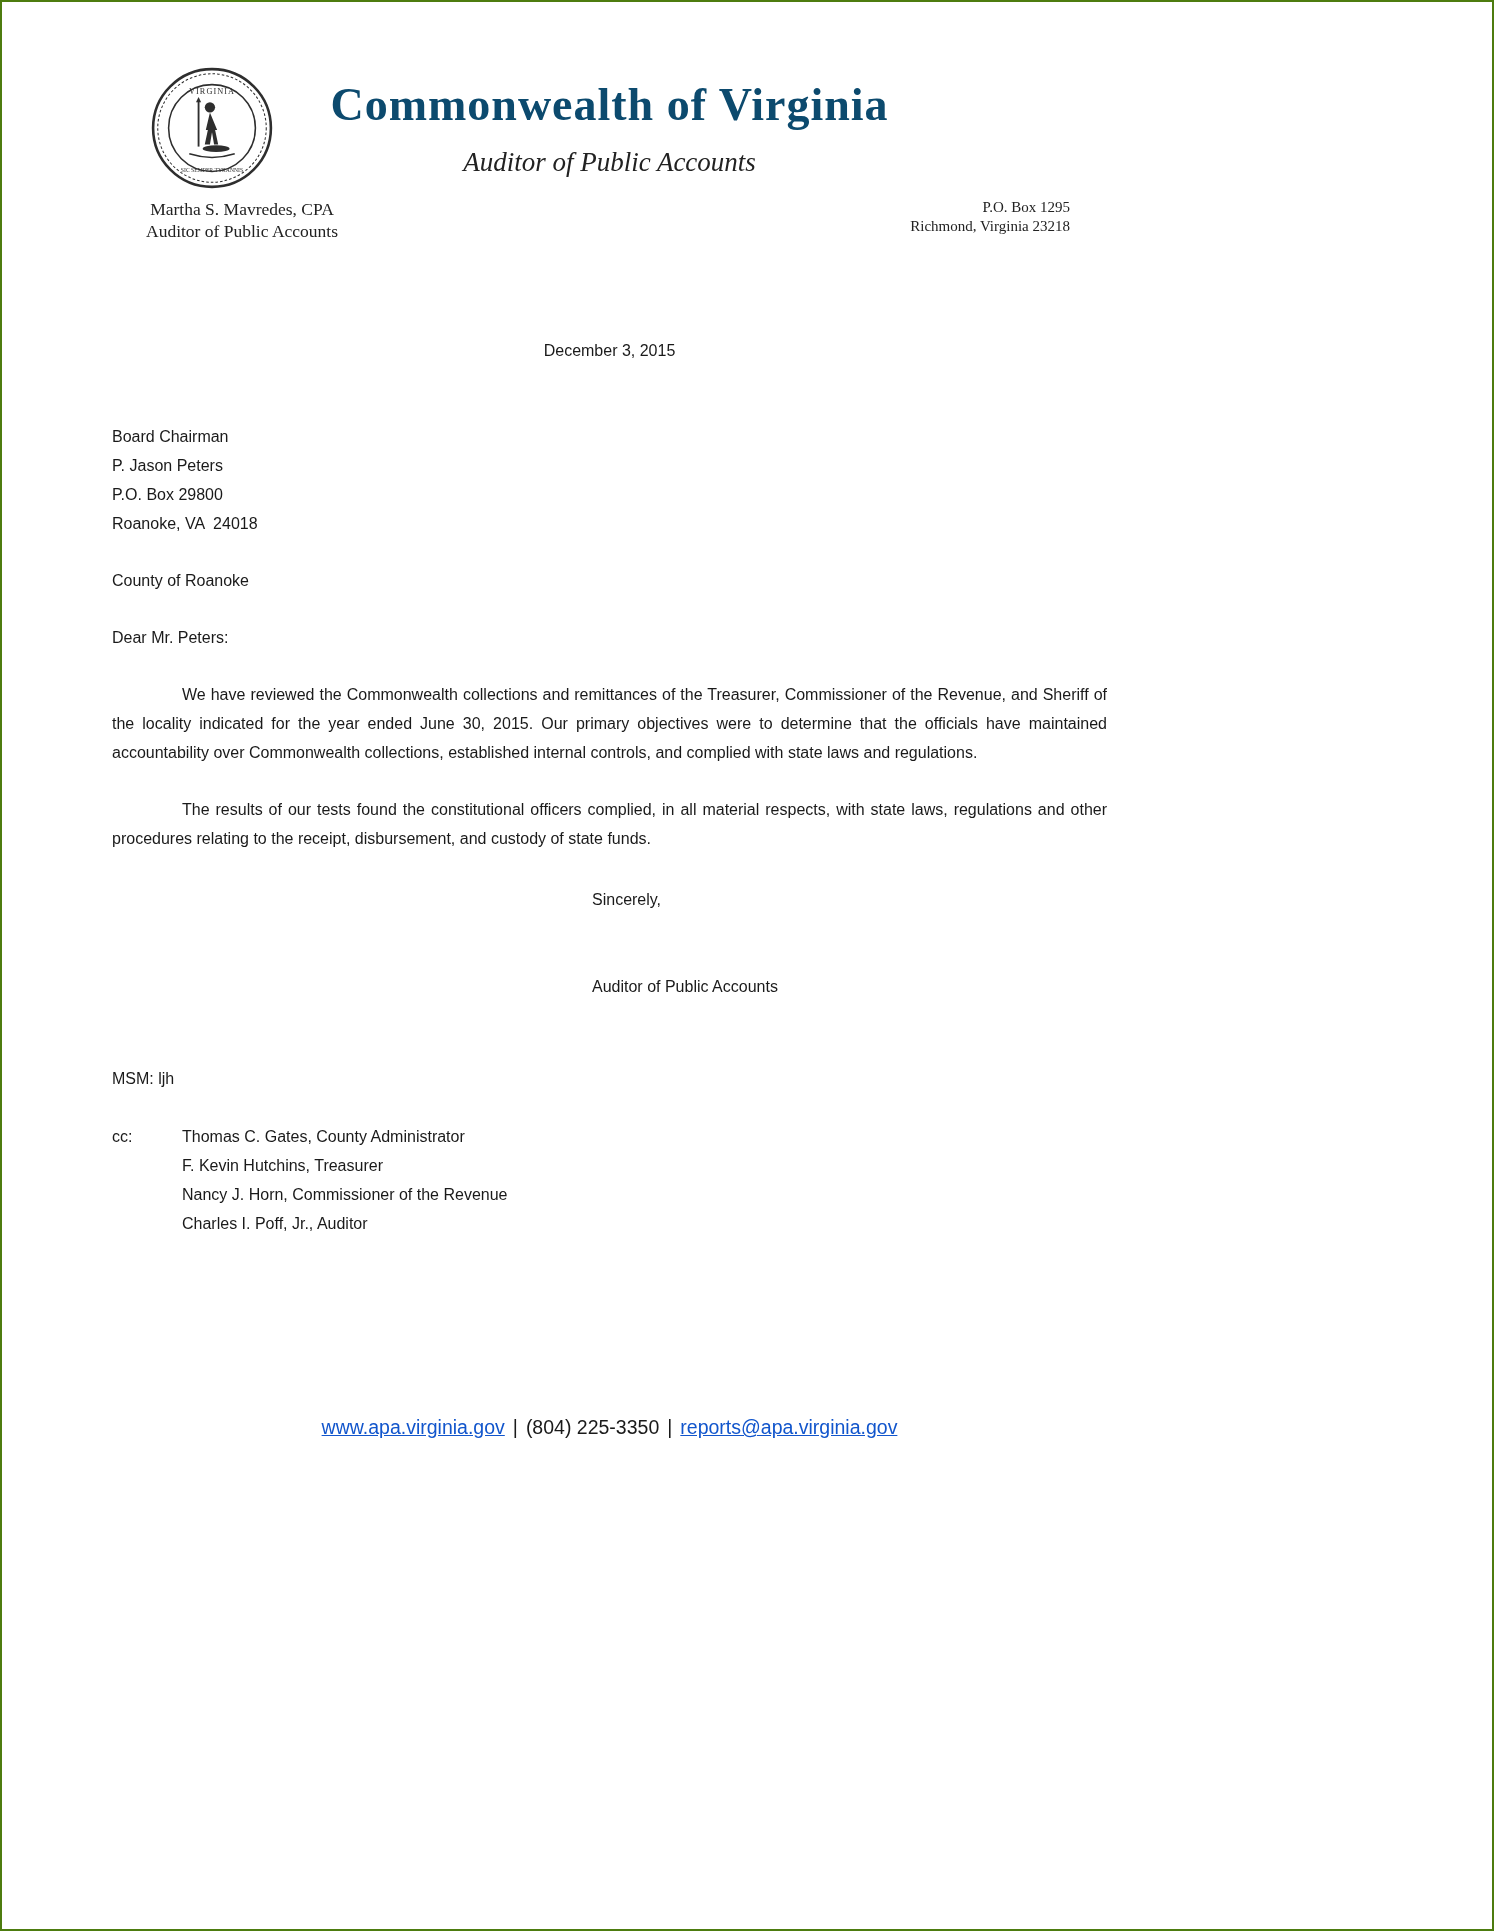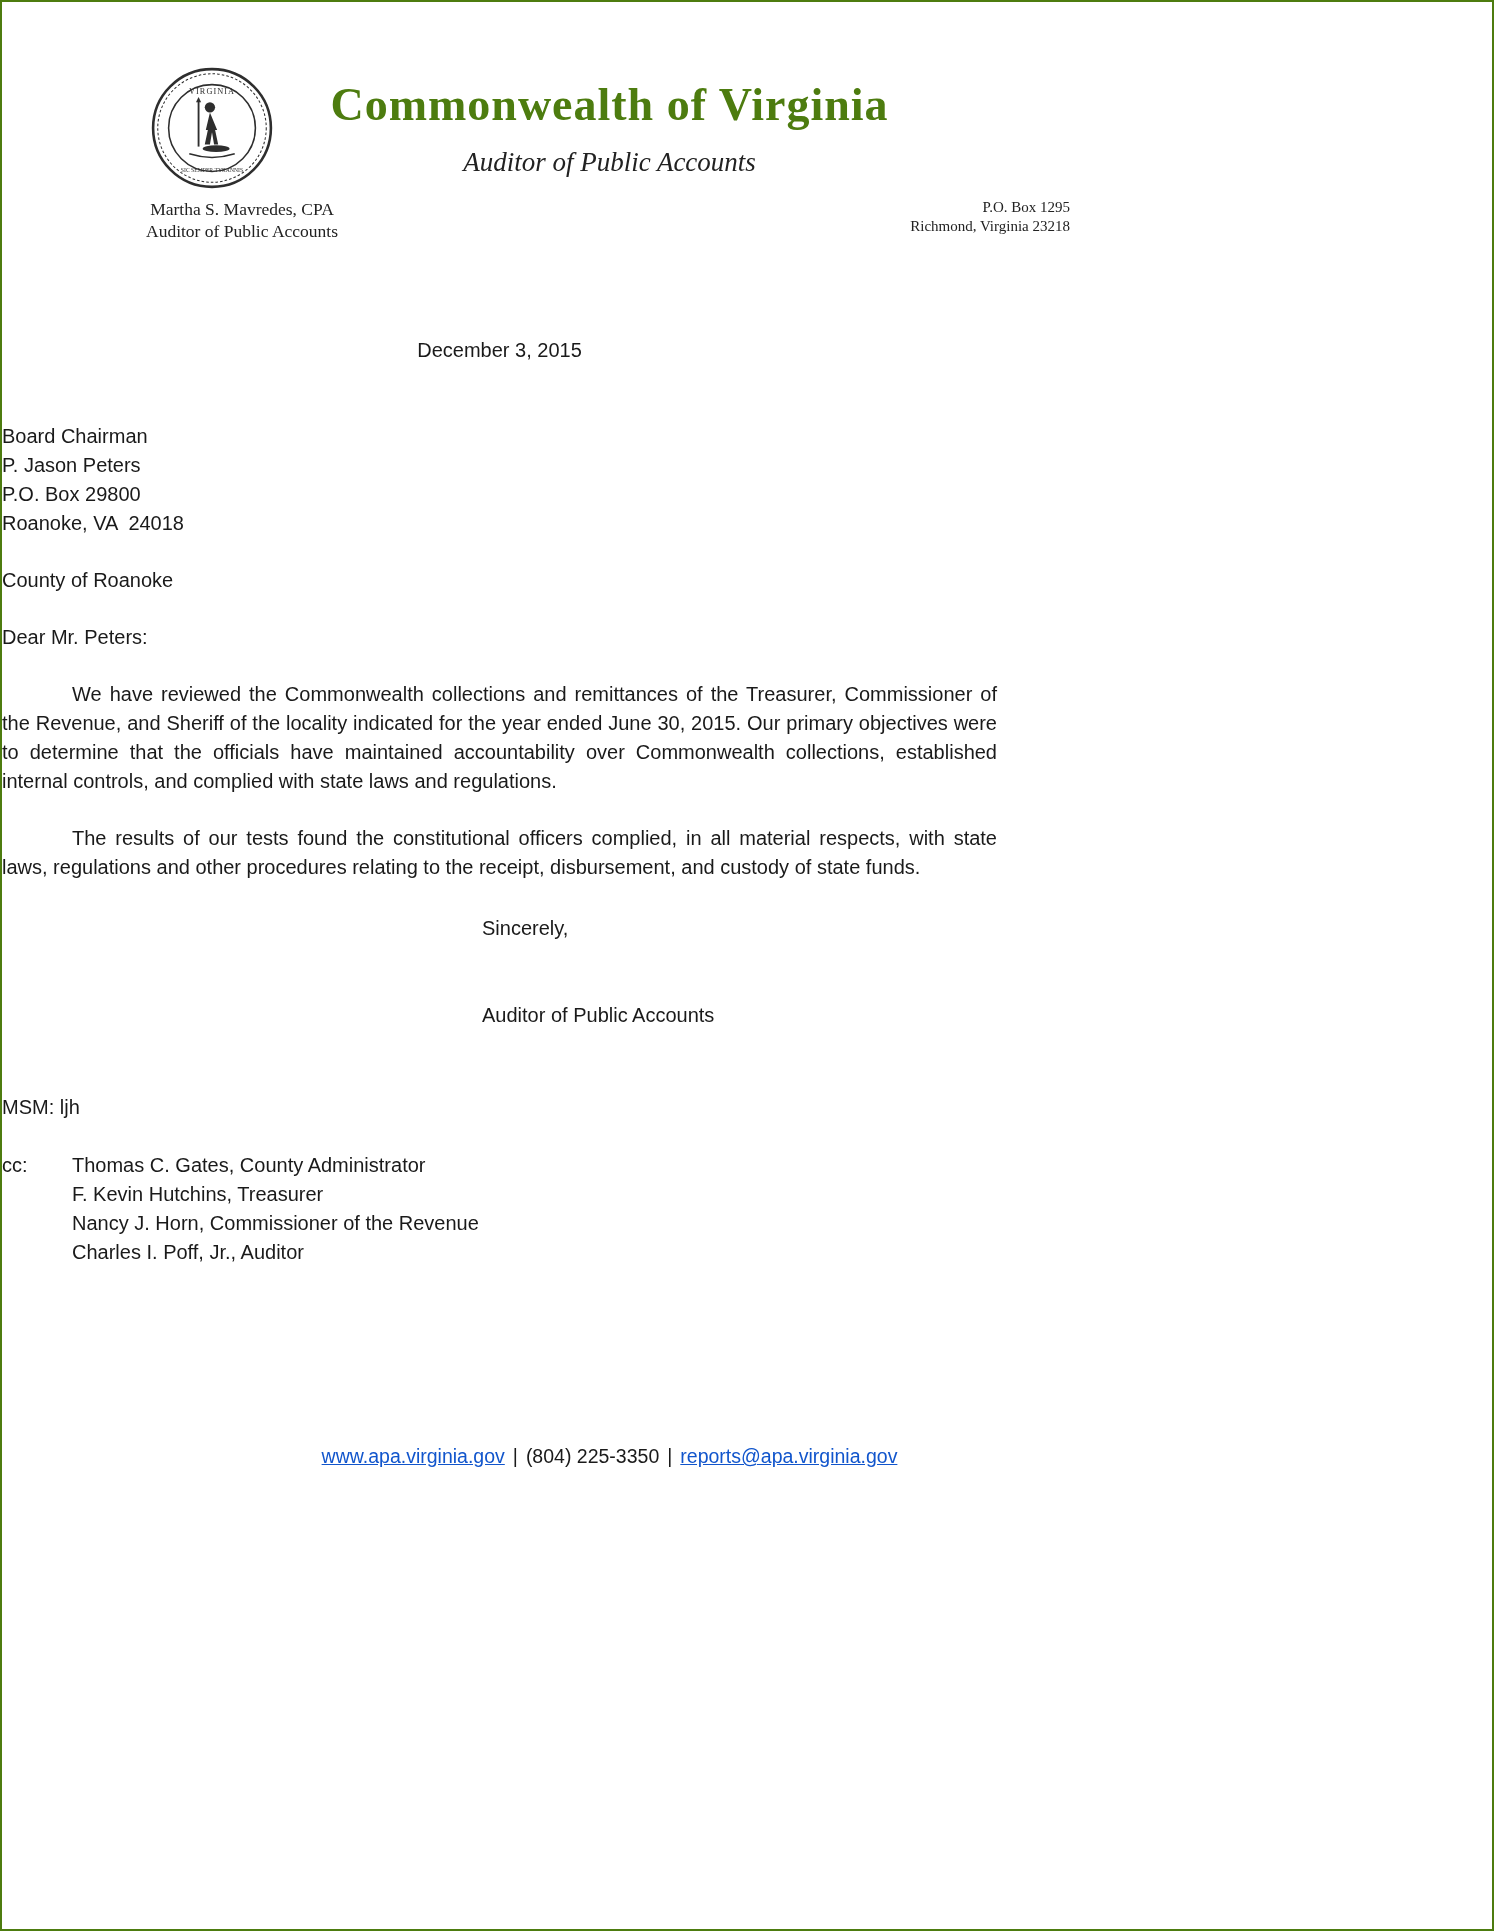--- a/index.html
+++ b/index.html
@@ -33,21 +33,21 @@
     position: absolute;
     left: 110px;
     width: 995px;
     top: 76px;
     text-align: center;
   }
   .org-name {
     font-size: 46px;
     font-weight: bold;
     letter-spacing: 1px;
-    color: #4d7c0f;
+    color: #0c4a6e;
   }
   .org-subtitle {
     font-size: 27px;
     font-style: italic;
     margin-top: 16px;
     color: #222;
   }
   .official-block {
     position: absolute;
     left: 100px;
@@ -61,22 +61,23 @@
     position: absolute;
     left: 110px;
     top: 196px;
     width: 958px;
     text-align: right;
     font-size: 15px;
     line-height: 1.28;
   }
   
   .content {
+    margin-left: 110px;
     width: 995px;
-    font-size: 20px;
+    font-size: 16px;
     line-height: 29px;
   }
   .date-line { text-align: center; margin-top: 82px; margin-bottom: 57px; }
   .recipient-block { margin-bottom: 28px; }
   .pre { white-space: pre-wrap; }
   .locality-line { margin-bottom: 28px; }
   .salutation-line { margin-bottom: 28px; }
   .body-paragraph {
     text-align: justify;
     text-indent: 70px;

